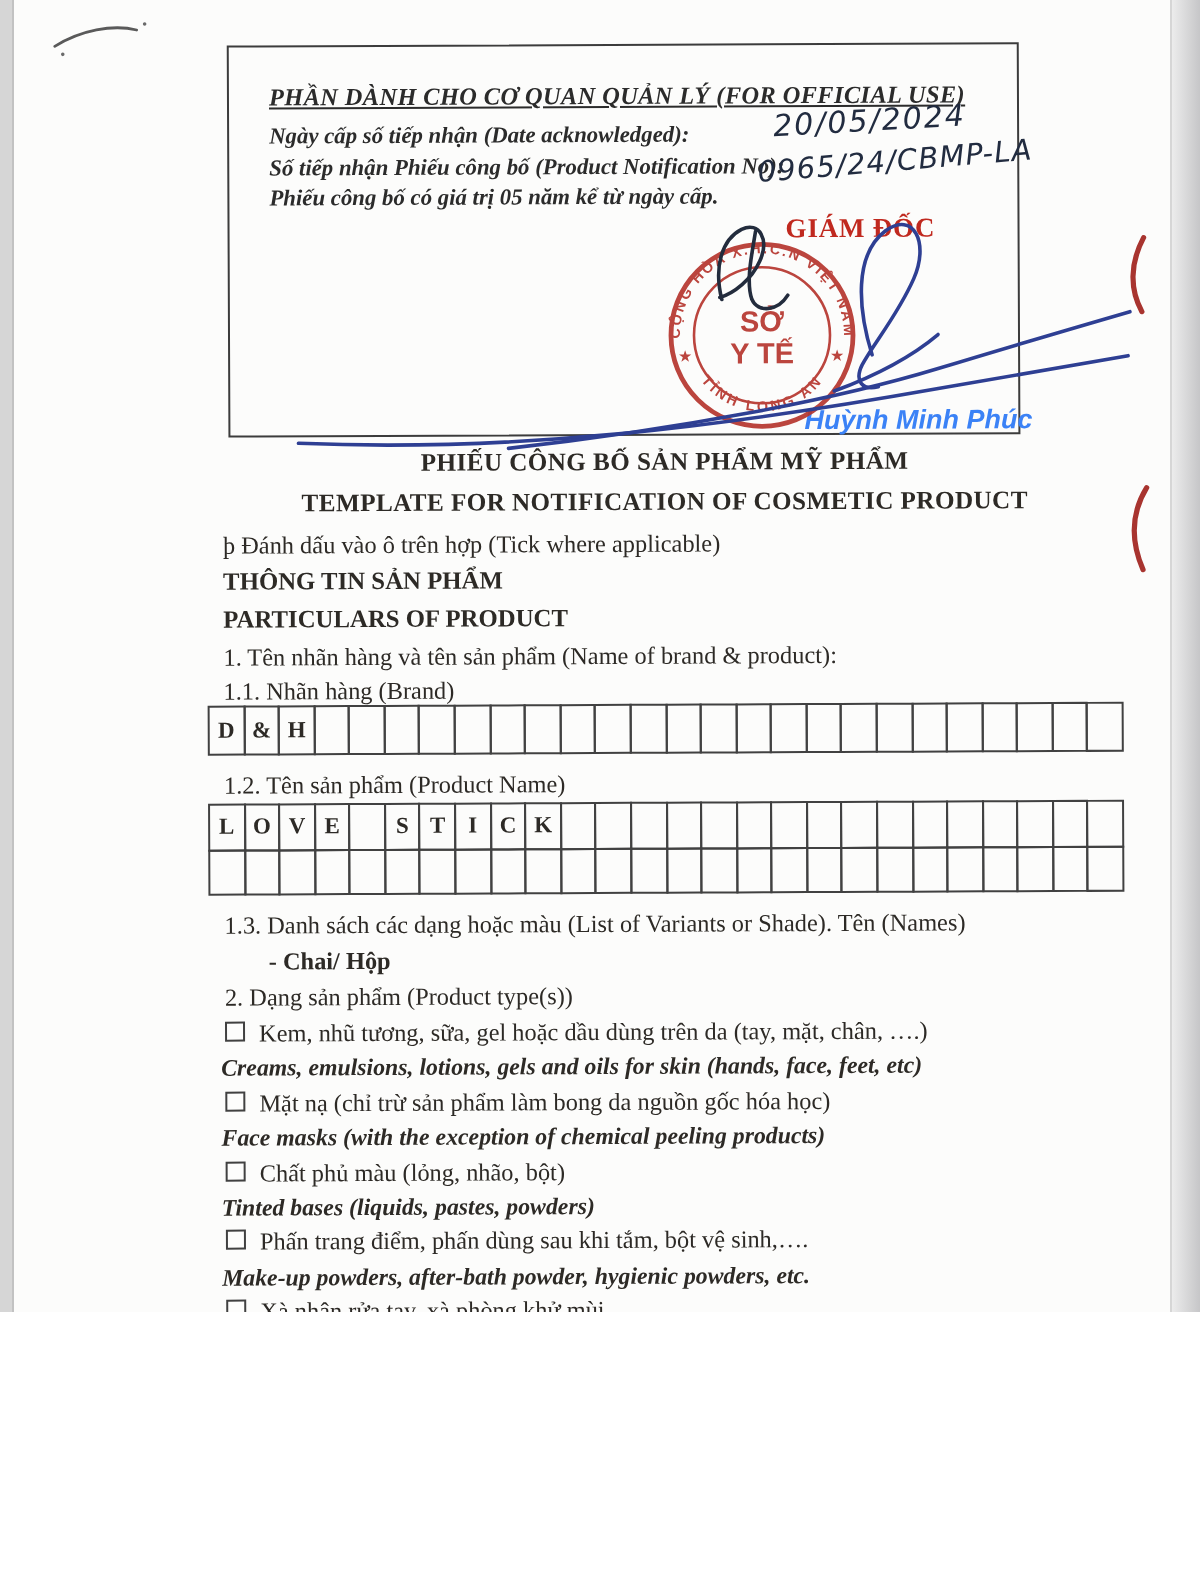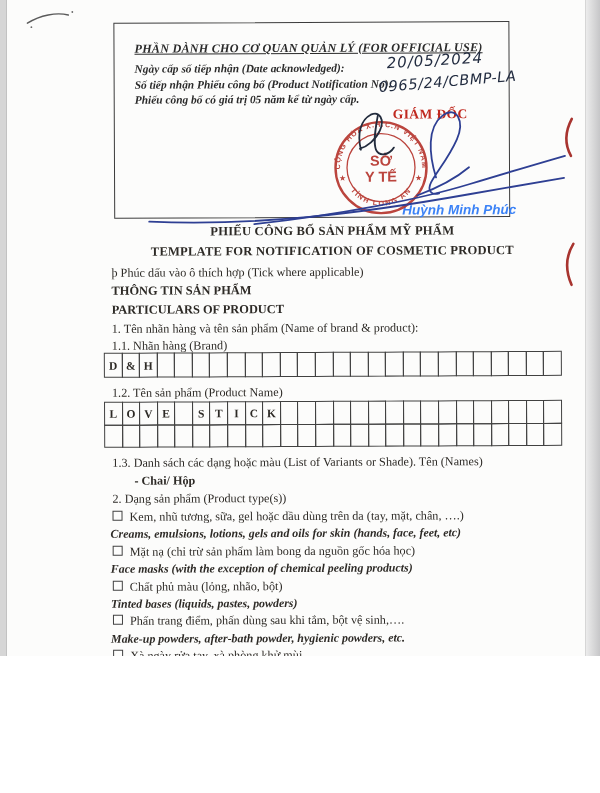--- a/index.html
+++ b/index.html
@@ -140,21 +140,21 @@
       <g stroke="#a8342f" stroke-width="2.6" fill="none" stroke-linecap="round">
         <path d="M573,120 C566,133 566,146 572,157"></path>
         <path d="M574,245 C566,258 566,272 572,286"></path>
       </g>
     </svg>
 
     <div class="content">
       <div class="c-title">PHIẾU CÔNG BỐ SẢN PHẨM MỸ PHẨM</div>
       <div class="c-title">TEMPLATE FOR NOTIFICATION OF COSMETIC PRODUCT</div>
 
-      <div class="tick-note"><span>þ Phúc dấu vào ô thích hợp </span><span class="en">(Tick where applicable)</span></div>
+      <div class="tick-note"><span>þ Đánh dấu vào ô trên hợp </span><span class="en">(Tick where applicable)</span></div>
 
       <div class="sec-head">THÔNG TIN SẢN PHẨM</div>
       <div class="sec-head">PARTICULARS OF PRODUCT</div>
 
       <div class="plain-line">1. Tên nhãn hàng và tên sản phẩm (Name of brand &amp; product):</div>
       <div class="small-line mt1">1.1. Nhãn hàng (Brand)</div>
 
       <div class="grid grid-brand">
           <div class="cell">D</div>
           <div class="cell">&amp;</div>
@@ -249,20 +249,20 @@
 
       <div class="pt-list">
           <div class="pt-vi"><span class="checkbox"></span><span>Kem, nhũ tương, sữa, gel hoặc dầu dùng trên da (tay, mặt, chân, ….)</span></div>
           <div class="pt-en">Creams, emulsions, lotions, gels and oils for skin (hands, face, feet, etc)</div>
           <div class="pt-vi"><span class="checkbox"></span><span>Mặt nạ (chỉ trừ sản phẩm làm bong da nguồn gốc hóa học)</span></div>
           <div class="pt-en">Face masks (with the exception of chemical peeling products)</div>
           <div class="pt-vi"><span class="checkbox"></span><span>Chất phủ màu (lỏng, nhão, bột)</span></div>
           <div class="pt-en">Tinted bases (liquids, pastes, powders)</div>
           <div class="pt-vi"><span class="checkbox"></span><span>Phấn trang điểm, phấn dùng sau khi tắm, bột vệ sinh,….</span></div>
           <div class="pt-en">Make-up powders, after-bath powder, hygienic powders, etc.</div>
-          <div class="pt-vi"><span class="checkbox"></span><span>Xà ngày rửa tay, xà phòng khử mùi……</span></div>
+          <div class="pt-vi"><span class="checkbox"></span><span>Xà nhận rửa tay, xà phòng khử mùi……</span></div>
           <div class="pt-en">Toilet soaps, deodorant soaps, etc</div>
         </div>
     </div>
 
     <div class="page-number">1</div>
   </div>
 </div>
 
 </body></html>

